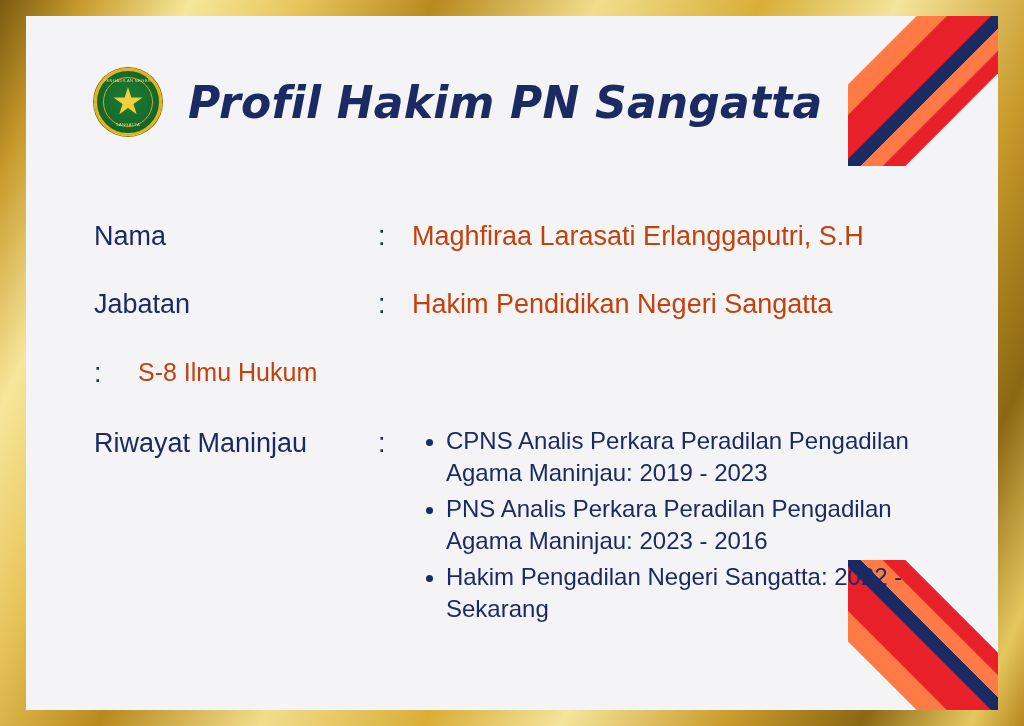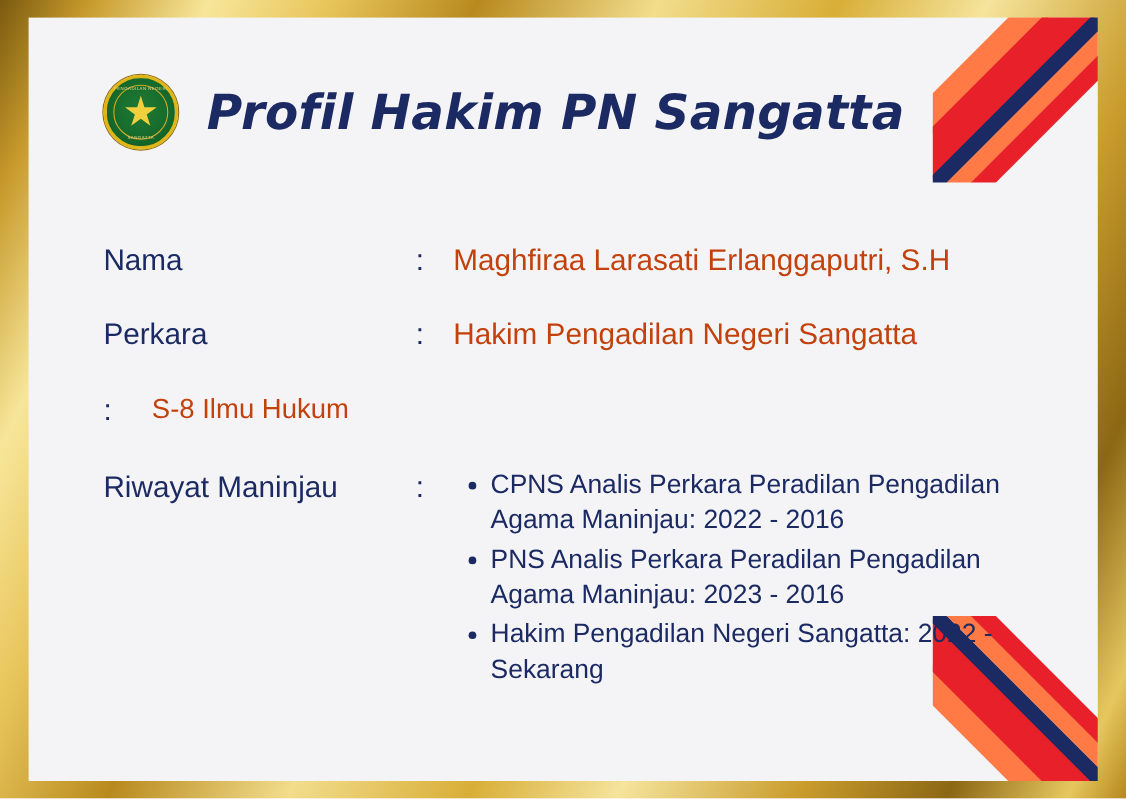--- a/index.html
+++ b/index.html
@@ -227,35 +227,35 @@
 
     <div class="content">
 
       <div class="row">
         <div class="label">Nama</div>
         <div class="colon">:</div>
         <div class="value">Maghfiraa Larasati Erlanggaputri, S.H</div>
       </div>
 
       <div class="row">
-        <div class="label">Perkara</div>
-        <div class="colon">:</div>
-        <div class="value">Hakim Pengadilan Negeri Sangatta</div>
+        <div class="label">Jabatan</div>
+        <div class="colon">:</div>
+        <div class="value">Hakim Pendidikan Negeri Sangatta</div>
       </div>
 
       <div class="row">
         <div class="colon">:</div>
         <div class="value small">S-8 Ilmu Hukum</div>
       </div>
 
       <div class="row row-work">
         <div class="label">Riwayat Maninjau</div>
         <div class="colon">:</div>
         <ul class="worklist">
-          <li>CPNS Analis Perkara Peradilan Pengadilan Agama Maninjau: 2022 - 2016</li>
+          <li>CPNS Analis Perkara Peradilan Pengadilan Agama Maninjau: 2019 - 2023</li>
           <li>PNS Analis Perkara Peradilan Pengadilan Agama Maninjau: 2023 - 2016</li>
           <li>Hakim Pengadilan Negeri Sangatta: 2022 - Sekarang</li>
         </ul>
       </div>
 
     </div>
   </div>
 </div>
 
 </body></html>

